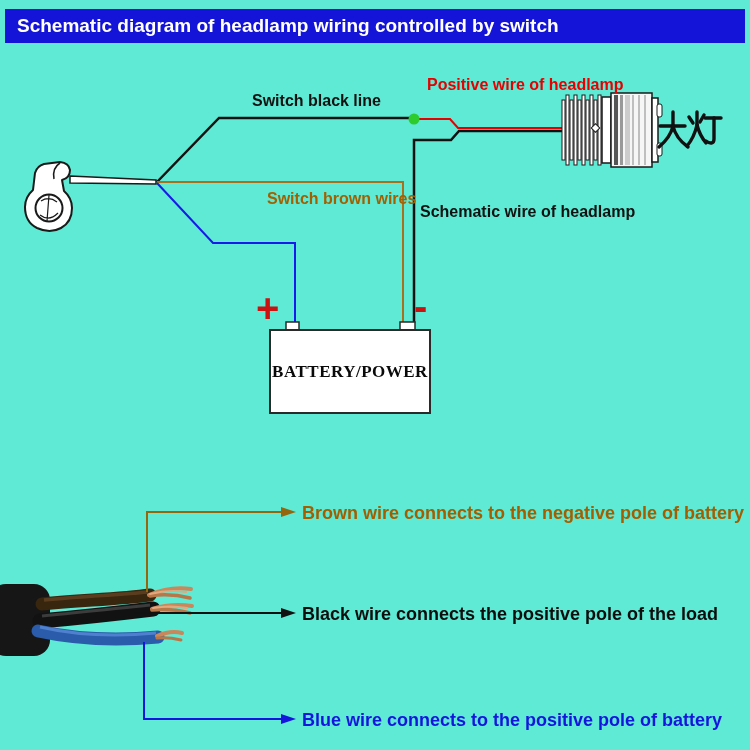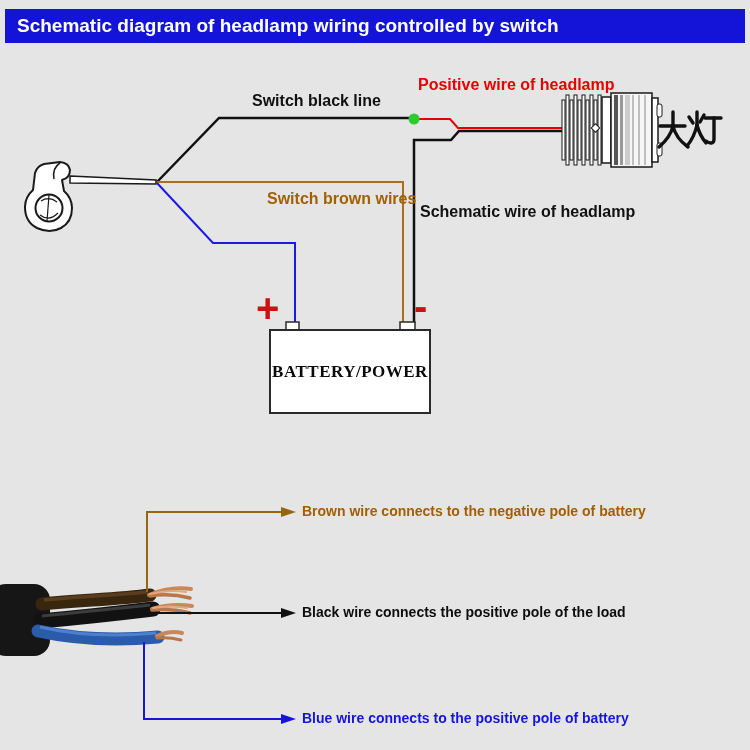--- a/index.html
+++ b/index.html
@@ -1,28 +1,28 @@
 <!DOCTYPE html>
 <html><head>
 <meta charset="utf-8">
 <style>
   html,body{margin:0;padding:0;background:#fff;}
-  #stage{position:relative;width:750px;height:750px;background:#e5e5e5;overflow:hidden;
+  #stage{position:relative;width:750px;height:750px;background:#5eead4;overflow:hidden;
          font-family:"Liberation Sans",sans-serif;}
   svg.art{position:absolute;left:0;top:0;width:750px;height:750px;}
   .banner{position:absolute;display:flex;align-items:center;color:#fff;
           font-weight:bold;font-size:19px;padding-left:12px;box-sizing:border-box;
           white-space:nowrap;}
   #banner-top{left:5px;top:9px;width:740px;height:34px;background:#1414d8;}
   #banner-mid{left:4px;top:438px;width:742px;height:40px;background:#030303;}
   .lbl{position:absolute;font-weight:bold;font-size:16px;white-space:nowrap;color:#111;}
-  .lbl.red{color:#e60000;}
+  .lbl.red{color:#e60000;margin-left:9px;}
   .lbl.brown{color:#a26000;}
   .lbl.blue{color:#1414dd;}
-  .note{position:absolute;font-weight:bold;font-size:14px;white-space:nowrap;}
+  .note{position:absolute;font-weight:bold;font-size:18px;white-space:nowrap;}
   .note.brown{color:#a25e00;}
   .note.black{color:#0d0d0d;}
   .note.blue{color:#1515dd;}
   .sign{position:absolute;color:#cc1111;font-weight:bold;font-size:40px;line-height:1;}
   #battery-label{position:absolute;left:270px;top:330px;width:160px;height:83px;
                  display:flex;align-items:center;justify-content:center;
                  font-family:"Liberation Serif",serif;font-weight:bold;font-size:17px;
                  letter-spacing:.5px;color:#0a0a0a;}
   #headlamp-cn-overlay{position:absolute;left:658px;top:108px;width:66px;height:42px;
                  color:transparent;font-size:28px;font-weight:normal;}

